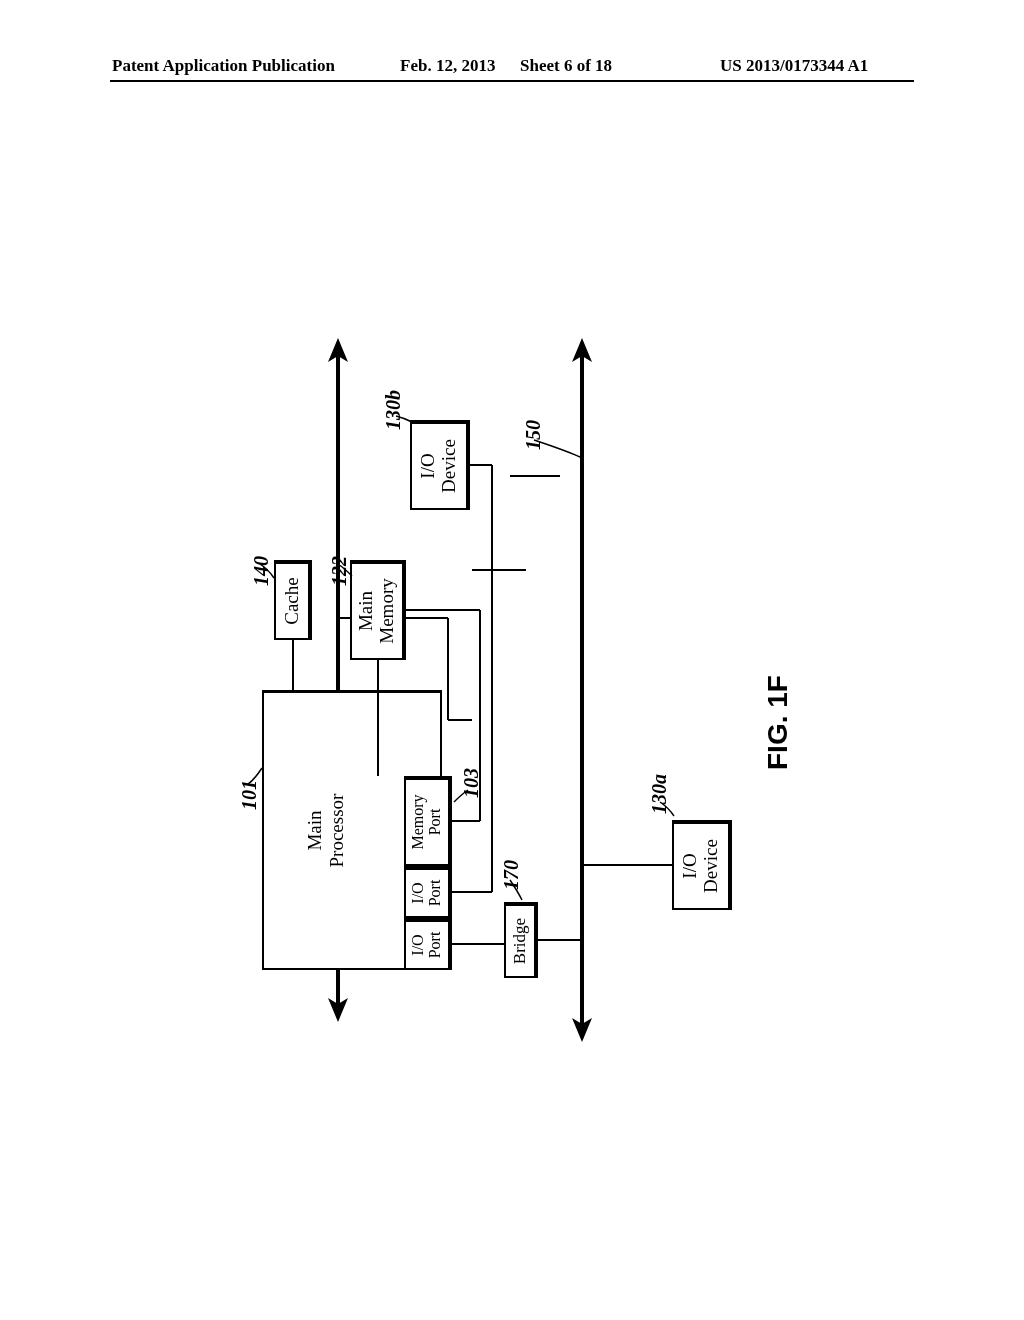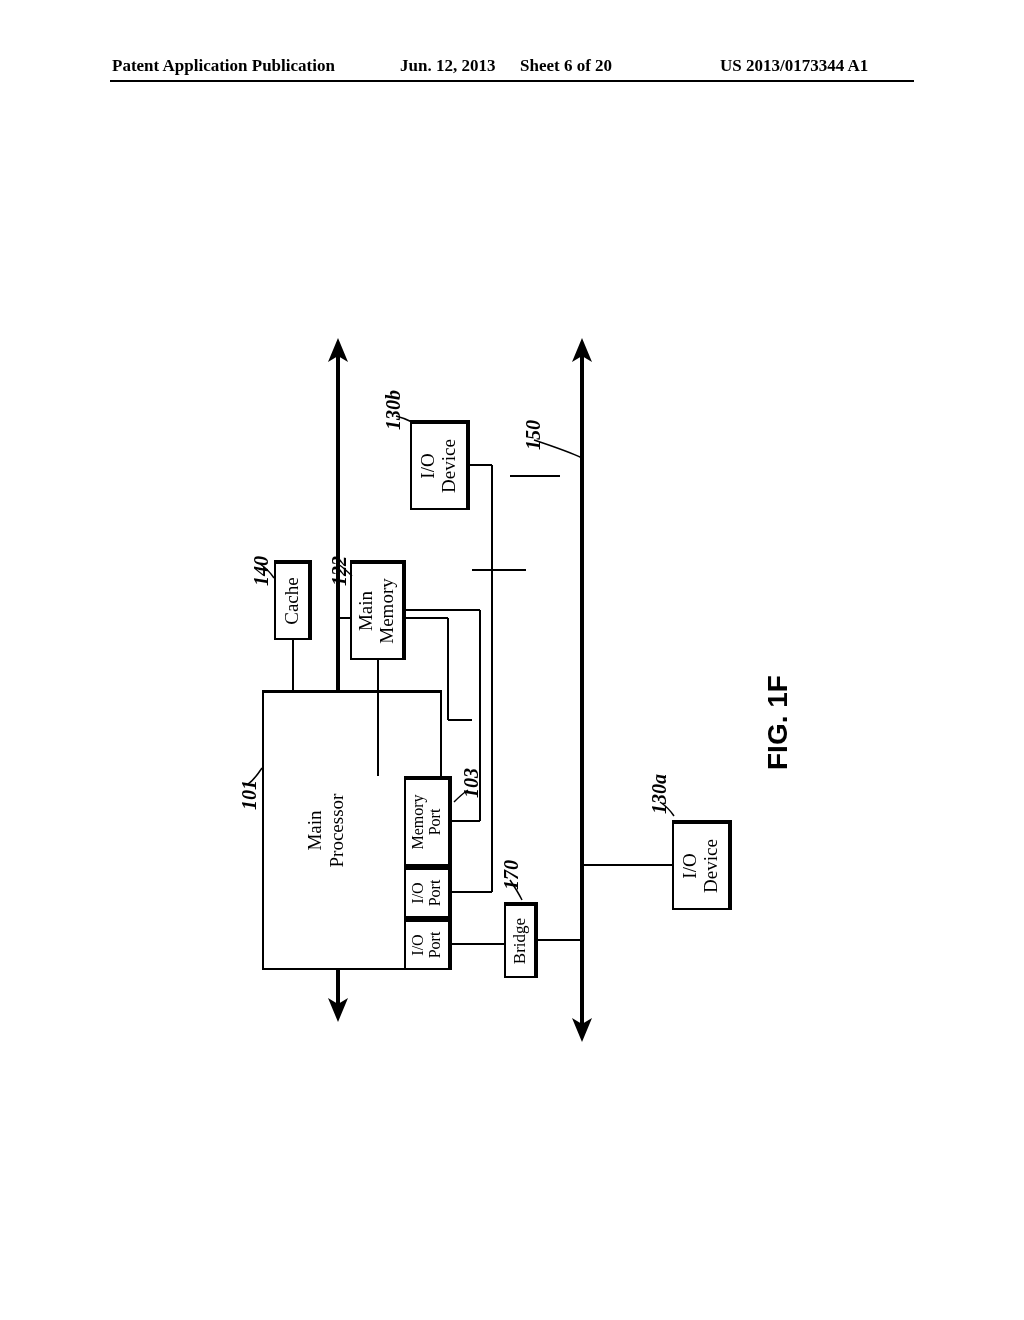--- a/index.html
+++ b/index.html
@@ -11,22 +11,22 @@
   .box-thick-br { border-right-width: 4px; border-bottom-width: 4px; }
   svg.lines { position: absolute; top: 0; left: 0; width: 1024px; height: 1320px; pointer-events: none; }
 </style>
 </head>
 <body>
 
 <div class="page">
 
   <div class="hline"></div>
   <div class="htext" style="left:112px">Patent Application Publication</div>
-  <div class="htext" style="left:400px">Jun. 12, 2013</div>
-  <div class="htext" style="left:520px">Sheet 6 of 20</div>
+  <div class="htext" style="left:400px">Feb. 12, 2013</div>
+  <div class="htext" style="left:520px">Sheet 6 of 18</div>
   <div class="htext" style="left:720px">US 2013/0173344 A1</div>
 
   <svg class="lines">
 
     <defs>
       <marker id="ah-up" markerWidth="16" markerHeight="16" refX="8" refY="2" orient="auto">
         <path d="M8 0 L16 16 L8 11 L0 16 Z" fill="#000"></path>
       </marker>
       <marker id="ah-dn" markerWidth="16" markerHeight="16" refX="8" refY="14" orient="auto">
         <path d="M8 16 L0 0 L8 5 L16 0 Z" fill="#000"></path>

